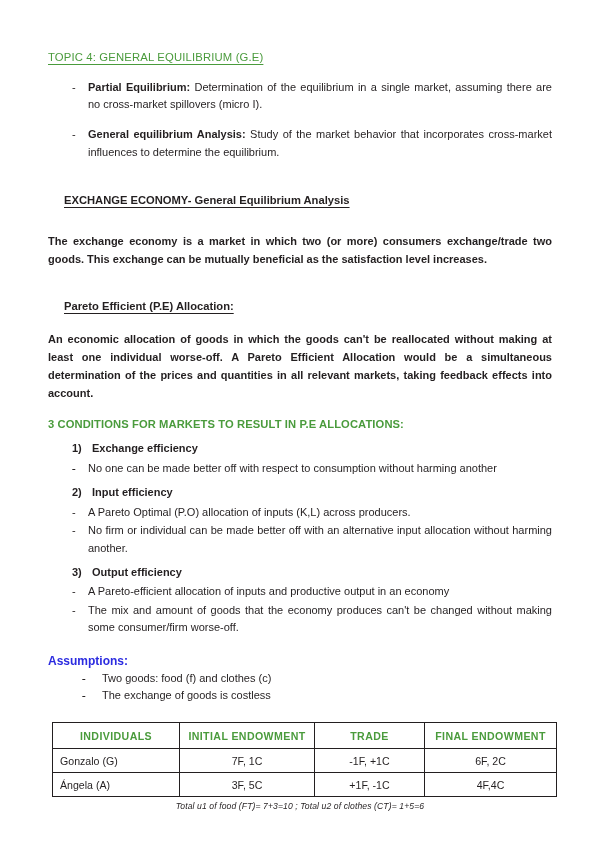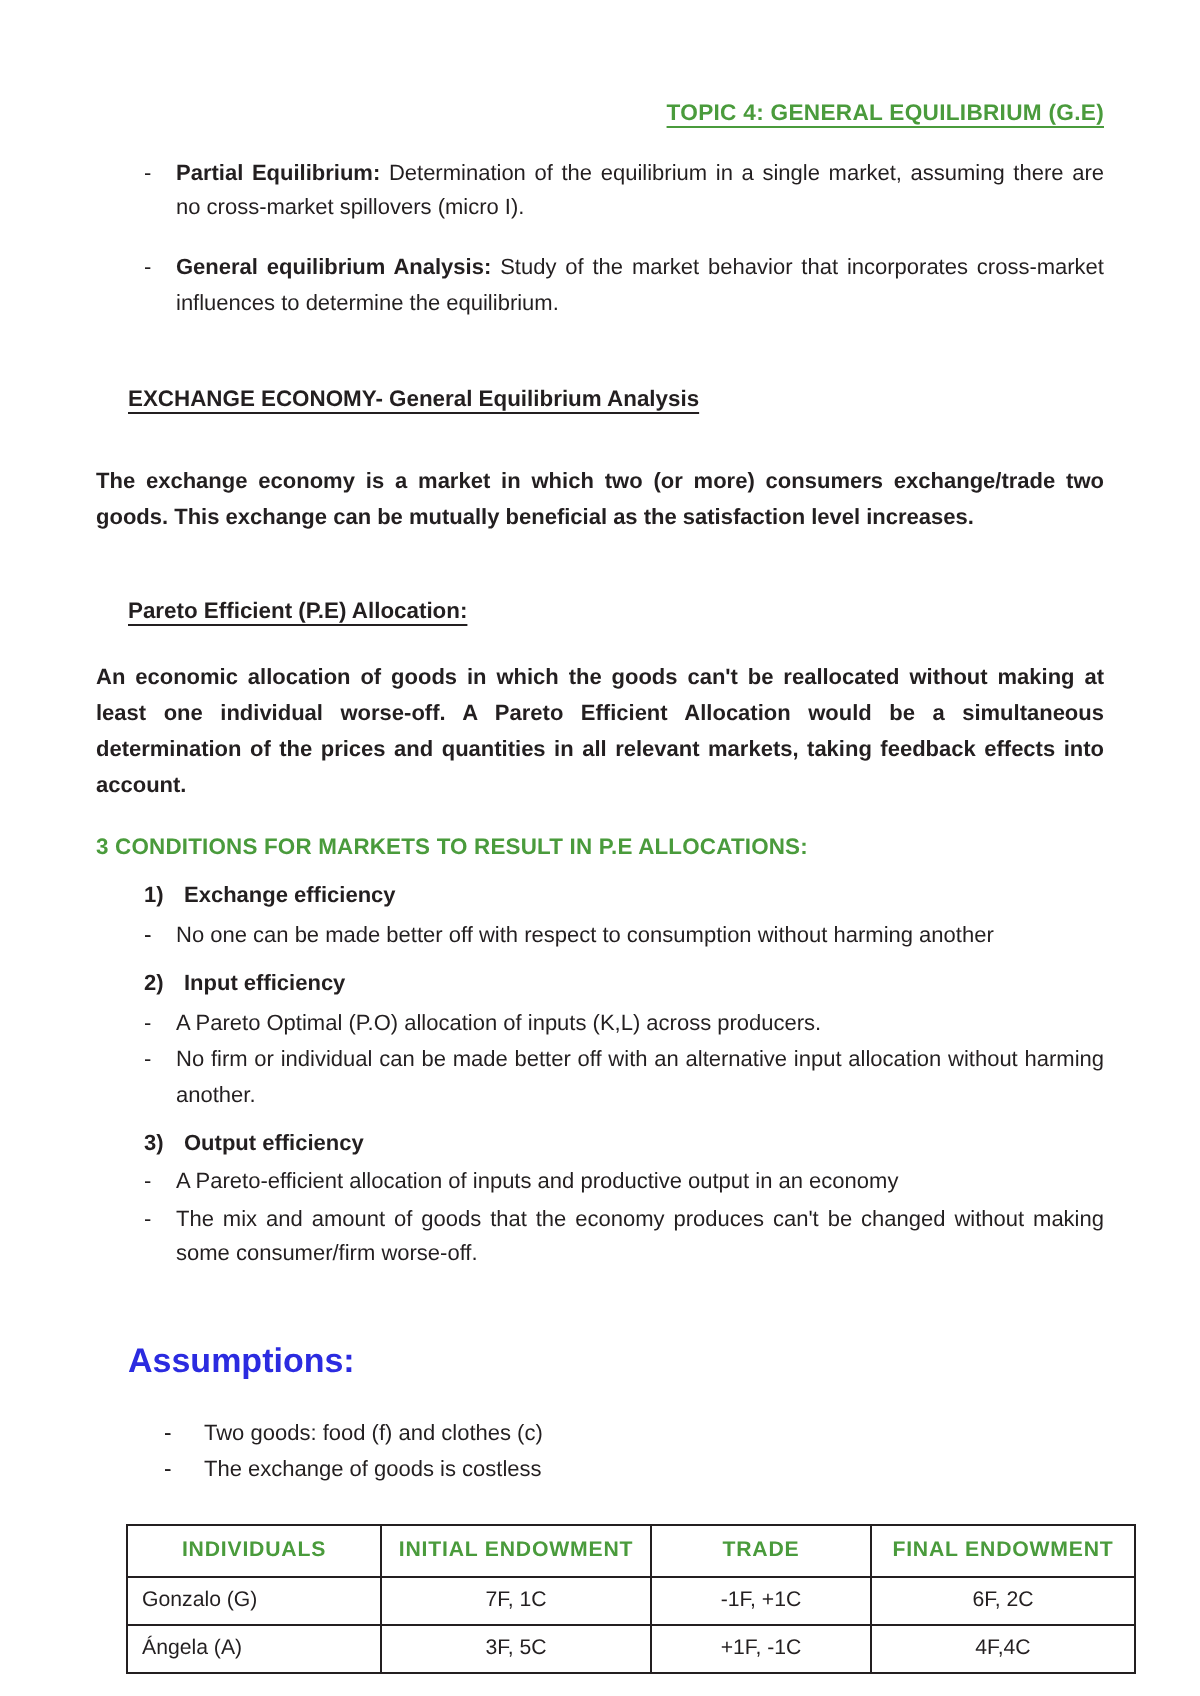--- a/index.html
+++ b/index.html
@@ -16,23 +16,23 @@
   }
   .page {
     position: relative;
     width: 600px;
     height: 848px;
     background: #ffffff;
     box-sizing: border-box;
     padding: 50px 48px 0 48px;
   }
   .doc-title {
-    text-align: right;
+    text-align: left;
     color: #4a9b3c;
-    font-weight: bold;
+    font-weight: normal;
     font-size: 11.3px;
     letter-spacing: 0.15px;
     text-decoration: underline;
     text-underline-offset: 2.5px;
     margin: 0 0 14px 0;
     line-height: 1.3;
   }
   
   .dash-list {
     list-style: none;
@@ -74,23 +74,23 @@
   .h-green {
     font-weight: bold;
     font-size: 11.2px;
     color: #4a9b3c;
     margin: 0;
     line-height: 1.5;
     letter-spacing: 0.1px;
   }
   .h-blue {
     font-weight: bold;
-    font-size: 17px;
+    font-size: 12px;
     color: #2b2be0;
-    margin: 16px;
+    margin: 0;
     line-height: 1.5;
   }
   .para {
     font-size: 11px;
     line-height: 1.62;
     text-align: justify;
     margin: 0;
     font-weight: bold;
   }
   .sp-14 { height: 14px; }
@@ -120,21 +120,21 @@
     line-height: 1.62;
     text-align: left;
   }
   .assume-list .dash-item .dash { left: 34px; }
 
   
   .tbl-wrap { margin-top: 17px; }
   table.endow {
     border-collapse: collapse;
     width: 504px;
-    margin: 15px;
+    margin: 4px;
     table-layout: fixed;
   }
   table.endow td, table.endow th {
     border: 1px solid #231f20;
     height: 24px;
     font-size: 10.6px;
     font-weight: normal;
     padding: 2px 6px;
     box-sizing: border-box;
   }

